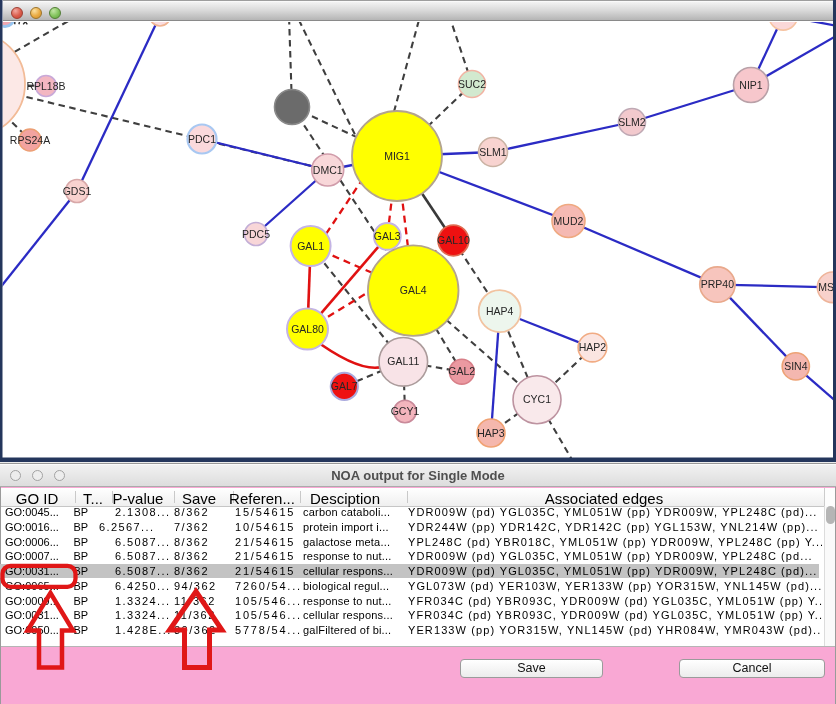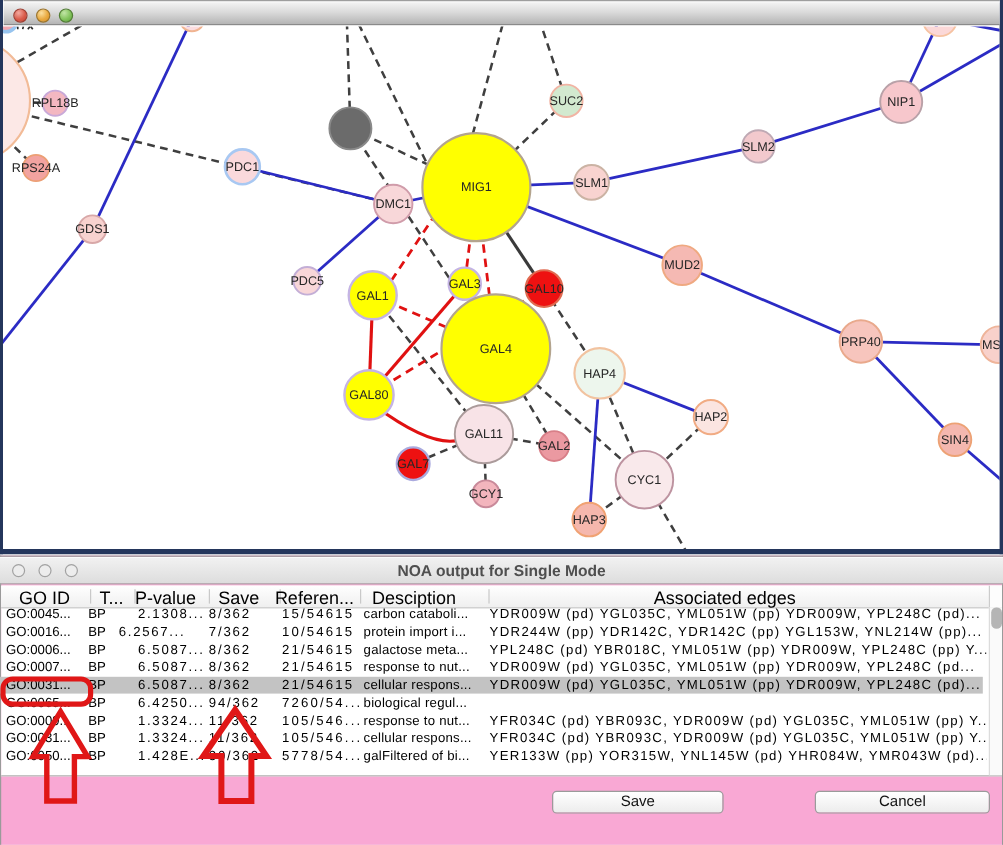--- a/index.html
+++ b/index.html
@@ -239,20 +239,21 @@
           <span style="left:303px;letter-spacing:0.2px">cellular respons...</span>
           <span style="left:408px;letter-spacing:1.1px">YDR009W (pd) YGL035C, YML051W (pp) YDR009W, YPL248C (pd)...</span>
         </div>
 <div class="trow" style="top:115.45000000000005px;">
           <span style="left:5px">GO:0065...</span>
           <span style="left:73.5px">BP</span>
           <span style="left:115px;letter-spacing:1.4px">6.4250...</span>
           <span style="left:174px;letter-spacing:1.5px">94/362</span>
           <span style="left:235px;letter-spacing:1.8px">7260/54...</span>
           <span style="left:303px;letter-spacing:0.2px">biological regul...</span>
+          <span style="left:408px;letter-spacing:1.1px">YGL073W (pd) YER103W, YER133W (pp) YOR315W, YNL145W (pd)...</span>
         </div>
 <div class="trow" style="top:130.20000000000005px;">
           <span style="left:5px">GO:0009...</span>
           <span style="left:73.5px">BP</span>
           <span style="left:115px;letter-spacing:1.4px">1.3324...</span>
           <span style="left:174px;letter-spacing:1.5px">11/362</span>
           <span style="left:235px;letter-spacing:1.8px">105/546...</span>
           <span style="left:303px;letter-spacing:0.2px">response to nut...</span>
           <span style="left:408px;letter-spacing:1.1px">YFR034C (pd) YBR093C, YDR009W (pd) YGL035C, YML051W (pp) Y...</span>
         </div>

